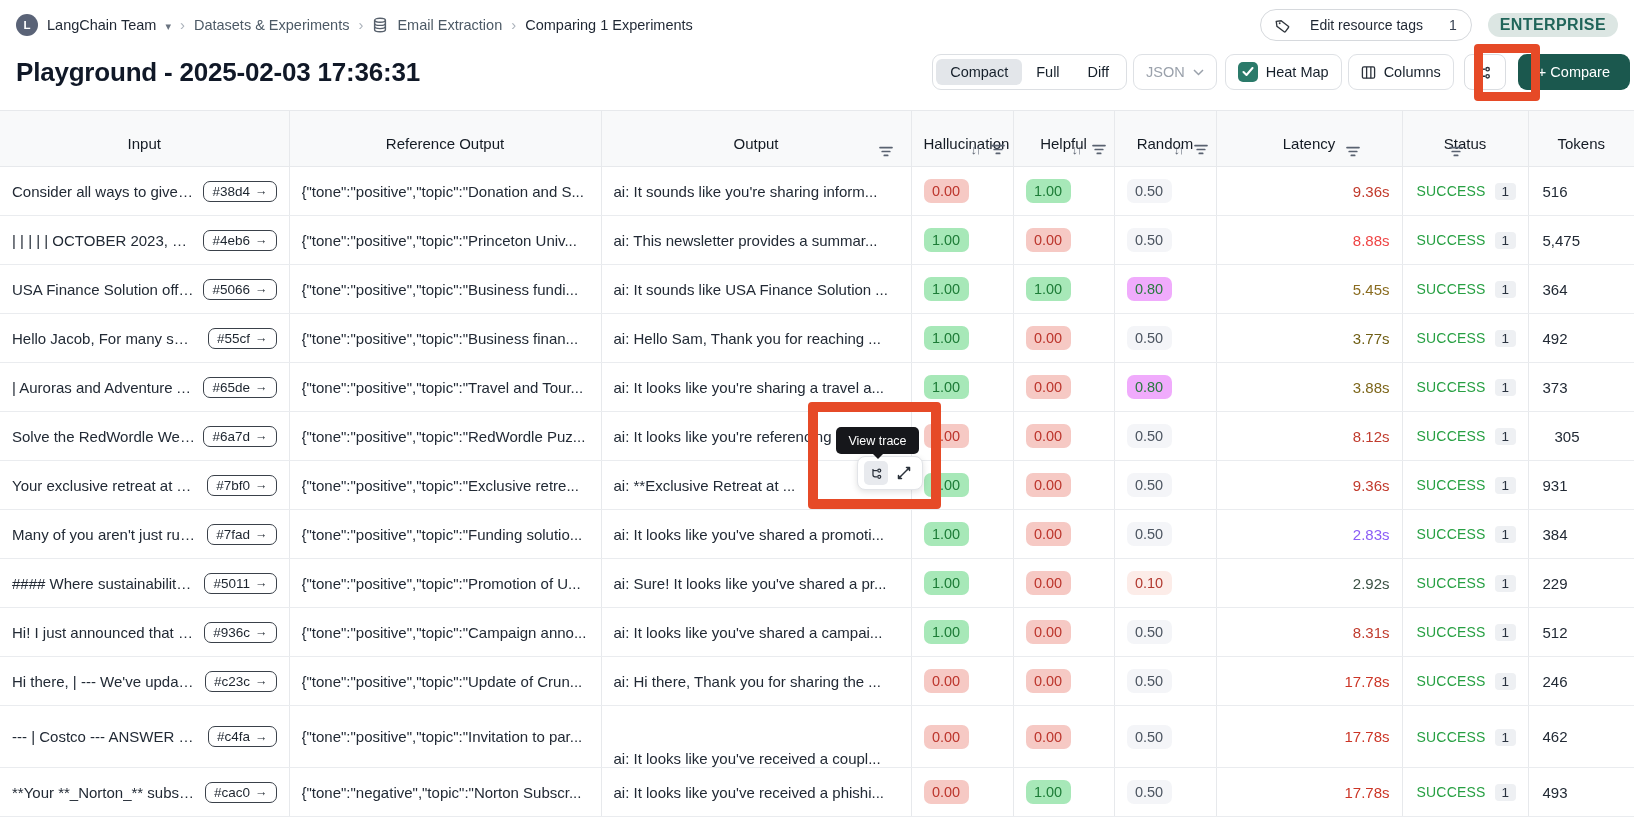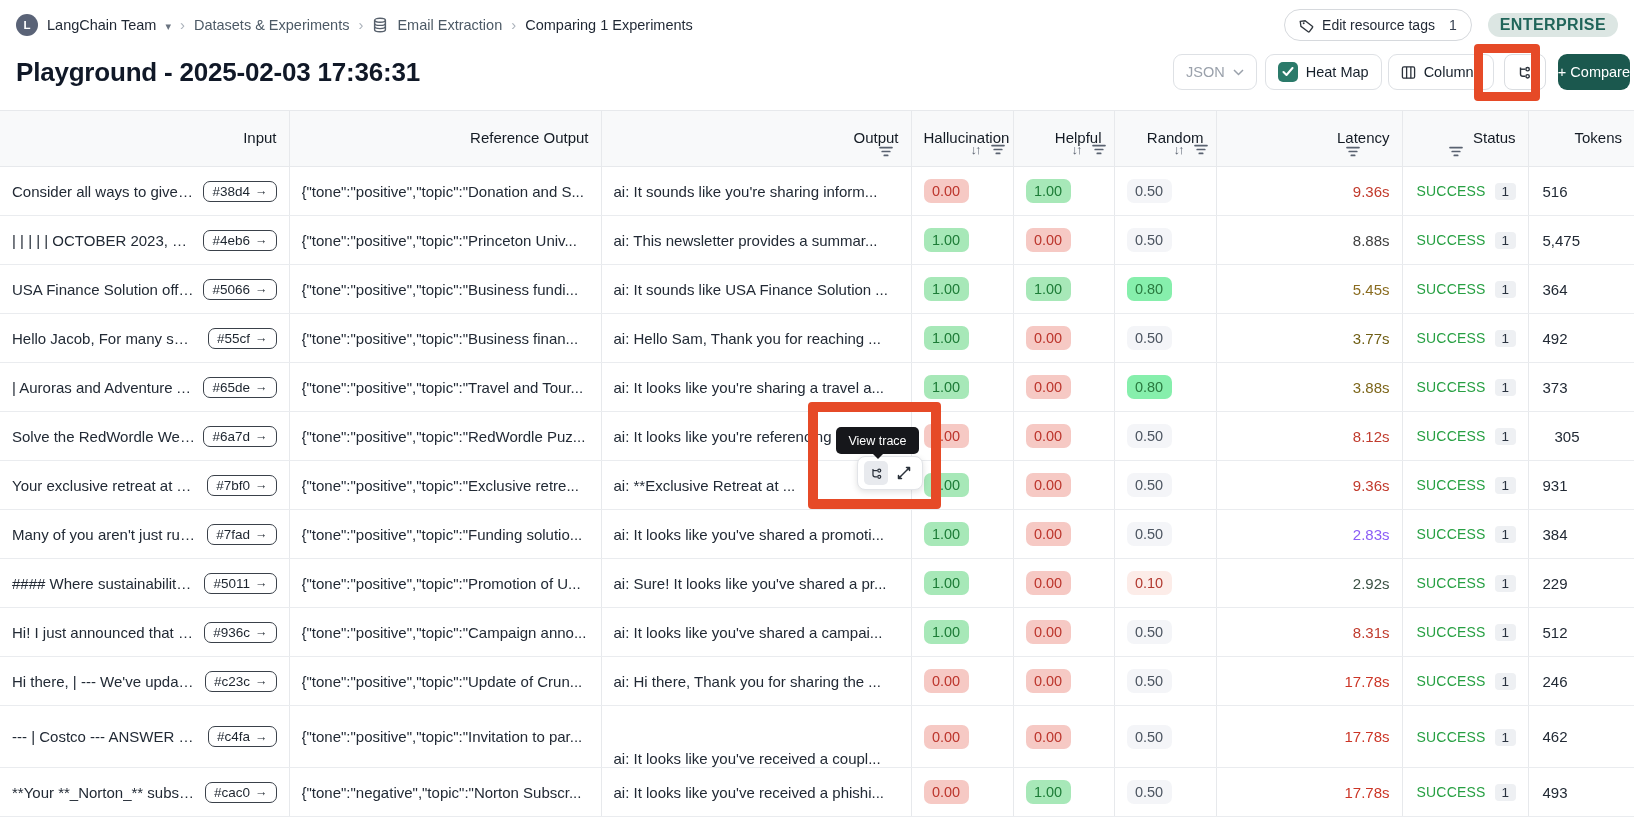--- a/index.html
+++ b/index.html
@@ -11,53 +11,53 @@
   
   .topbar{position:absolute;top:0;left:0;right:0;height:50px;display:flex;align-items:center;padding:0 16px;box-sizing:border-box;}
   .crumbs{display:flex;align-items:center;gap:9px;font-size:14.5px;}
   .avatar{width:22px;height:22px;border-radius:50%;background:#5a6377;color:#fff;font-size:11.5px;font-weight:700;display:flex;align-items:center;justify-content:center;}
   .crumb-org{color:#1f2733;font-weight:500;}
   .crumb{color:#4d5a66;}
   .crumb-last{color:#1f2733;}
   .sep{color:#aab1ba;font-size:15px;line-height:1;transform:translateY(-1px);}
   .chev{color:#6a7380;font-size:11px;transform:translateY(1px);}
   .topbar-right{margin-left:auto;display:flex;align-items:center;gap:16px;}
-  .tags-pill{height:30px;border:1px solid #d6d9dd;border-radius:16px;display:flex;align-items:center;gap:8px;padding:0 14px;background:#fff;font-size:14px;color:#1f2733;cursor:pointer;}
+  .tags-pill{height:30px;border:1px solid #d6d9dd;border-radius:16px;display:flex;align-items:center;gap:20px;padding:0 14px;background:#fff;font-size:14px;color:#1f2733;cursor:pointer;}
   .tags-count{margin-left:6px;color:#374151;}
   .plan-badge{height:24px;border-radius:12px;background:#dce6e3;color:#20655a;font-size:16px;font-weight:700;letter-spacing:.4px;display:flex;align-items:center;padding:0 12px;}
   
   .titlebar{position:absolute;top:52px;left:16px;right:4px;height:40px;display:flex;align-items:center;}
   .page-title{font-size:26px;font-weight:600;color:#101827;letter-spacing:-.2px;}
   .toolbar{margin-left:auto;display:flex;align-items:center;}
   .segmented{display:flex;align-items:center;height:36px;border:1px solid #dcdfe3;border-radius:9px;background:#fff;padding:0 3px;box-sizing:border-box;}
   .seg-item{padding:5px 14px;border-radius:6px;font-size:14.5px;color:#16202b;cursor:pointer;white-space:nowrap;}
   .seg-item.active{background:#e3e6ea;font-weight:500;}
   .tbtn{height:36px;border:1px solid #dee1e5;border-radius:9px;background:#fff;display:flex;align-items:center;gap:8px;padding:0 12px;font-size:14.5px;color:#16202b;box-sizing:border-box;cursor:pointer;white-space:nowrap;}
   .tbtn.disabled{color:#9aa1ab;}
   .gap6{width:6px;}.gap8{width:8px;}.gap10{width:10px;}.gap12{width:12px;}
   .checkbox{width:20px;height:20px;border-radius:5px;background:#2b7a6a;display:flex;align-items:center;justify-content:center;}
   .iconbtn{width:42px;height:36px;border:1px solid #dadde1;border-radius:8px;background:#fff;display:flex;align-items:center;justify-content:center;cursor:pointer;box-sizing:border-box;}
-  .compare-btn{height:36px;border-radius:9px;background:#1b584e;color:#fff;font-size:14.5px;display:flex;align-items:center;justify-content:center;padding:0 0;cursor:pointer;white-space:nowrap;}
+  .compare-btn{height:36px;border-radius:9px;background:#1b584e;color:#fff;font-size:14.5px;display:flex;align-items:center;justify-content:center;padding:0 20px;cursor:pointer;white-space:nowrap;}
   
   .grid{position:absolute;top:110px;left:0;width:1634px;border-collapse:collapse;table-layout:fixed;}
   .grid th,.grid td{border-right:1px solid #e7e9ec;box-sizing:border-box;overflow:hidden;}
   .grid th:last-child,.grid td:last-child{border-right:none;}
-  .grid thead th{height:56px;background:#f8f9fa;border-top:1px solid #e7e9ec;border-bottom:1px solid #e7e9ec;position:relative;text-align:right;vertical-align:top;padding:18px 12px 0 12px;font-size:15px;font-weight:500;color:#141b24;}
+  .grid thead th{height:56px;background:#f8f9fa;border-top:1px solid #e7e9ec;border-bottom:1px solid #e7e9ec;position:relative;text-align:center;vertical-align:top;padding:24px 12px 0 12px;font-size:15px;font-weight:500;color:#141b24;}
   .hicons{position:absolute;bottom:9px;display:flex;align-items:center;gap:11px;}
   .sorticon{font-size:13px;color:#596270;letter-spacing:-2px;cursor:pointer;}
   .grid tbody td{height:49px;border-bottom:1px solid #eaecef;background:#fff;font-size:15px;color:#222a35;padding:0 12px;white-space:nowrap;}
   .cellflex{display:flex;align-items:center;gap:8px;}
   .celltext{overflow:hidden;text-overflow:ellipsis;white-space:nowrap;flex:1 1 auto;min-width:0;}
   .chip{flex:0 0 auto;border:1.4px solid #3a414a;border-radius:7px;padding:2px 8px;font-size:13.5px;color:#1c242e;display:flex;align-items:center;gap:5px;cursor:pointer;background:#fff;}
   .chiparrow{font-size:12.5px;transform:translateY(-.5px);}
   .badge{display:inline-block;min-width:45px;text-align:center;padding:4px 0;border-radius:7px;font-size:14.5px;}
   .badge.red{background:#f6c9c4;color:#bc352c;}
   .badge.green{background:#a7e8b8;color:#1d7c37;}
   .badge.neutral{background:#f4f5f8;color:#4c5561;}
-  .badge.lightgreen{background:#86efac;color:#2a7a40;}
+  .badge.lightgreen{background:#f0abfc;color:#2a7a40;}
   .badge.lightred{background:#fcece8;color:#b23a30;}
   .lat-cell{text-align:right;font-size:14.5px;}
   .status-cell .success{color:#27a043;font-weight:500;font-size:14px;letter-spacing:.2px;}
   .runsbadge{display:inline-block;background:#eef0f3;border-radius:4px;padding:1px 7px;margin-left:9px;color:#2a3340;font-size:13.5px;}
   
   .annobox{position:absolute;border:9px solid #e64a27;border-radius:4px;z-index:60;pointer-events:none;}
   .anno-toolbar{left:1474px;top:44px;width:66px;height:57px;box-sizing:border-box;}
   .anno-trace{left:808px;top:402px;width:133px;height:107px;border-width:10px;box-sizing:border-box;}
   .vt-tooltip{position:absolute;left:836px;top:427px;width:83px;height:27px;background:#16171b;color:#fff;border-radius:5px;display:flex;align-items:center;justify-content:center;font-size:12.5px;z-index:55;}
   .vt-tooltip:after{content:"";position:absolute;left:50%;bottom:-5px;margin-left:-5px;border-left:5px solid transparent;border-right:5px solid transparent;border-top:5px solid #16171b;}
@@ -98,20 +98,25 @@
       <span>Edit resource tags</span>
       <span class="tags-count">1</span>
     </div>
     <div class="plan-badge">ENTERPRISE</div>
   </div>
 </div>
 
 <div class="titlebar">
   <div class="page-title">Playground - 2025-02-03 17:36:31</div>
   <div class="toolbar">
+    <div class="segmented" id="segmented">
+        <span class="seg-item active">Compact</span>
+        <span class="seg-item">Full</span>
+        <span class="seg-item">Diff</span>
+      </div>
     <span class="gap6"></span>
     <div class="tbtn disabled">
       <span>JSON</span>
       <svg width="11" height="7" viewBox="0 0 11 7" fill="none" stroke="#9aa1ab" stroke-width="1.5">
           <path d="M1 1l4.5 4.5L10 1"></path>
         </svg>
     </div>
     <span class="gap8"></span>
     <div class="tbtn">
       <span class="checkbox">
@@ -271,21 +276,21 @@
         </td>
         <td>
           <span class="celltext" style="display: block;">{"tone":"positive","topic":"Princeton Univ...</span>
         </td>
         <td>
           <span class="celltext" style="display: block;">ai: This newsletter provides a summar...</span>
         </td>
         <td><span class="badge green">1.00</span></td>
         <td><span class="badge red">0.00</span></td>
         <td><span class="badge neutral">0.50</span></td>
-        <td class="lat-cell"><span style="color: #404040; margin-top: 48px;">8.88s</span></td>
+        <td class="lat-cell"><span style="color: #ef4444; margin-top: 48px;">8.88s</span></td>
         <td class="status-cell" style="padding-left: 14px;"><span class="success">SUCCESS</span><span class="runsbadge">1</span></td>
         <td style="padding-left: 14px;"><span>5,475</span></td>
       </tr>
       <tr>
         <td>
           <div class="cellflex">
             <span class="celltext">USA Finance Solution offer...</span>
             <span class="chip">
               <span>#5066</span>
               <span class="chiparrow">→</span>

